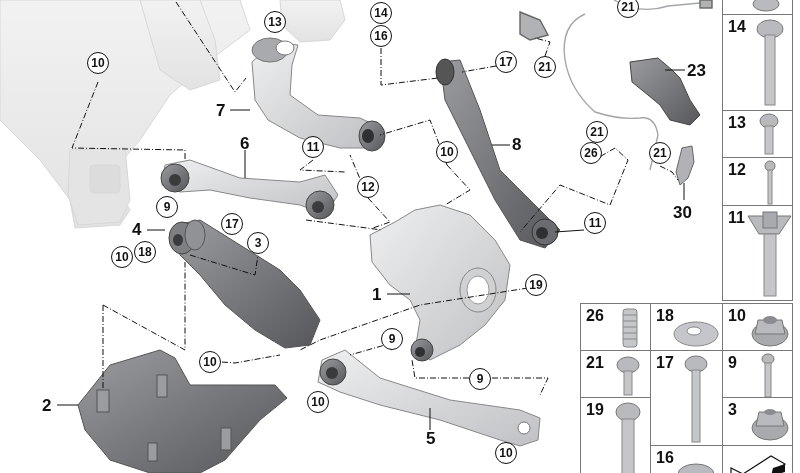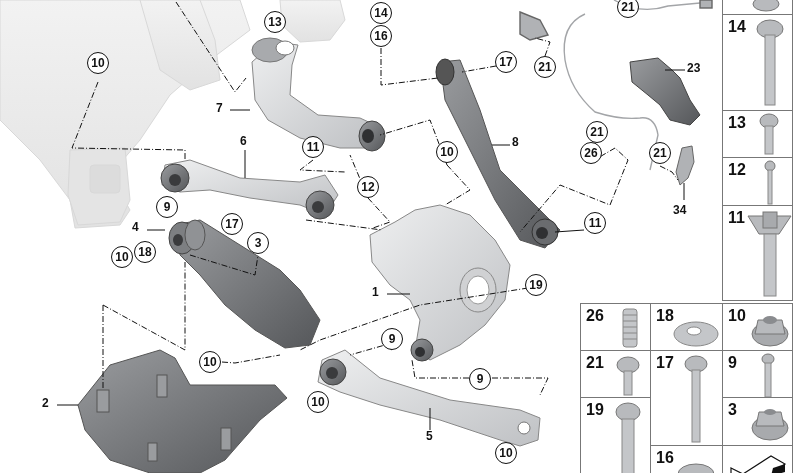--- a/index.html
+++ b/index.html
@@ -1,20 +1,20 @@
 <!DOCTYPE html>
 <html><head>
 <meta charset="utf-8">
 <style>
   html,body{margin:0;padding:0;background:#fff;}
   body{width:800px;height:473px;overflow:hidden;position:relative;font-family:"Liberation Sans",sans-serif;}
   #stage{position:absolute;left:0;top:0;width:800px;height:473px;}
   .callout{position:absolute;width:22px;height:22px;border:1.6px solid #111;border-radius:50%;background:#fff;box-sizing:border-box;
     font-size:12px;font-weight:bold;color:#111;display:flex;align-items:center;justify-content:center;cursor:pointer;}
-  .plabel{position:absolute;font-size:12px;font-weight:bold;color:#111;line-height:1;cursor:pointer;}
+  .plabel{position:absolute;font-size:17px;font-weight:bold;color:#111;line-height:1;cursor:pointer;}
   .cell{position:absolute;border:1px solid #777;box-sizing:border-box;background:#fff;}
   .cell .num{position:absolute;left:5px;top:3px;font-size:16px;font-weight:bold;color:#111;}
   .cell svg{position:absolute;}
 </style>
 </head>
 <body>
 
 <div id="stage">
 
   <svg width="800" height="473" style="position:absolute;left:0;top:0">
@@ -145,21 +145,21 @@
     </g>
   </svg>
 
   <span class="plabel" style="left:372px;top:286px">1</span>
   <span class="plabel" style="left:42px;top:397px">2</span>
   <span class="plabel" style="left:132px;top:221px">4</span>
   <span class="plabel" style="left:426px;top:430px">5</span>
   <span class="plabel" style="left:240px;top:135px">6</span>
   <span class="plabel" style="left:216px;top:102px">7</span>
   <span class="plabel" style="left:512px;top:136px">8</span>
-  <span class="plabel" style="left:673px;top:204px">34</span>
+  <span class="plabel" style="left:673px;top:204px">30</span>
   <span class="plabel" style="left:687px;top:62px">23</span>
 
   <div class="callout" style="left:87px;top:52px">10</div>
   <div class="callout" style="left:264px;top:11px">13</div>
   <div class="callout" style="left:370px;top:2px">14</div>
   <div class="callout" style="left:370px;top:25px">16</div>
   <div class="callout" style="left:495px;top:51px">17</div>
   <div class="callout" style="left:617px;top:-4px">21</div>
   <div class="callout" style="left:534px;top:56px">21</div>
   <div class="callout" style="left:586px;top:121px">21</div>

